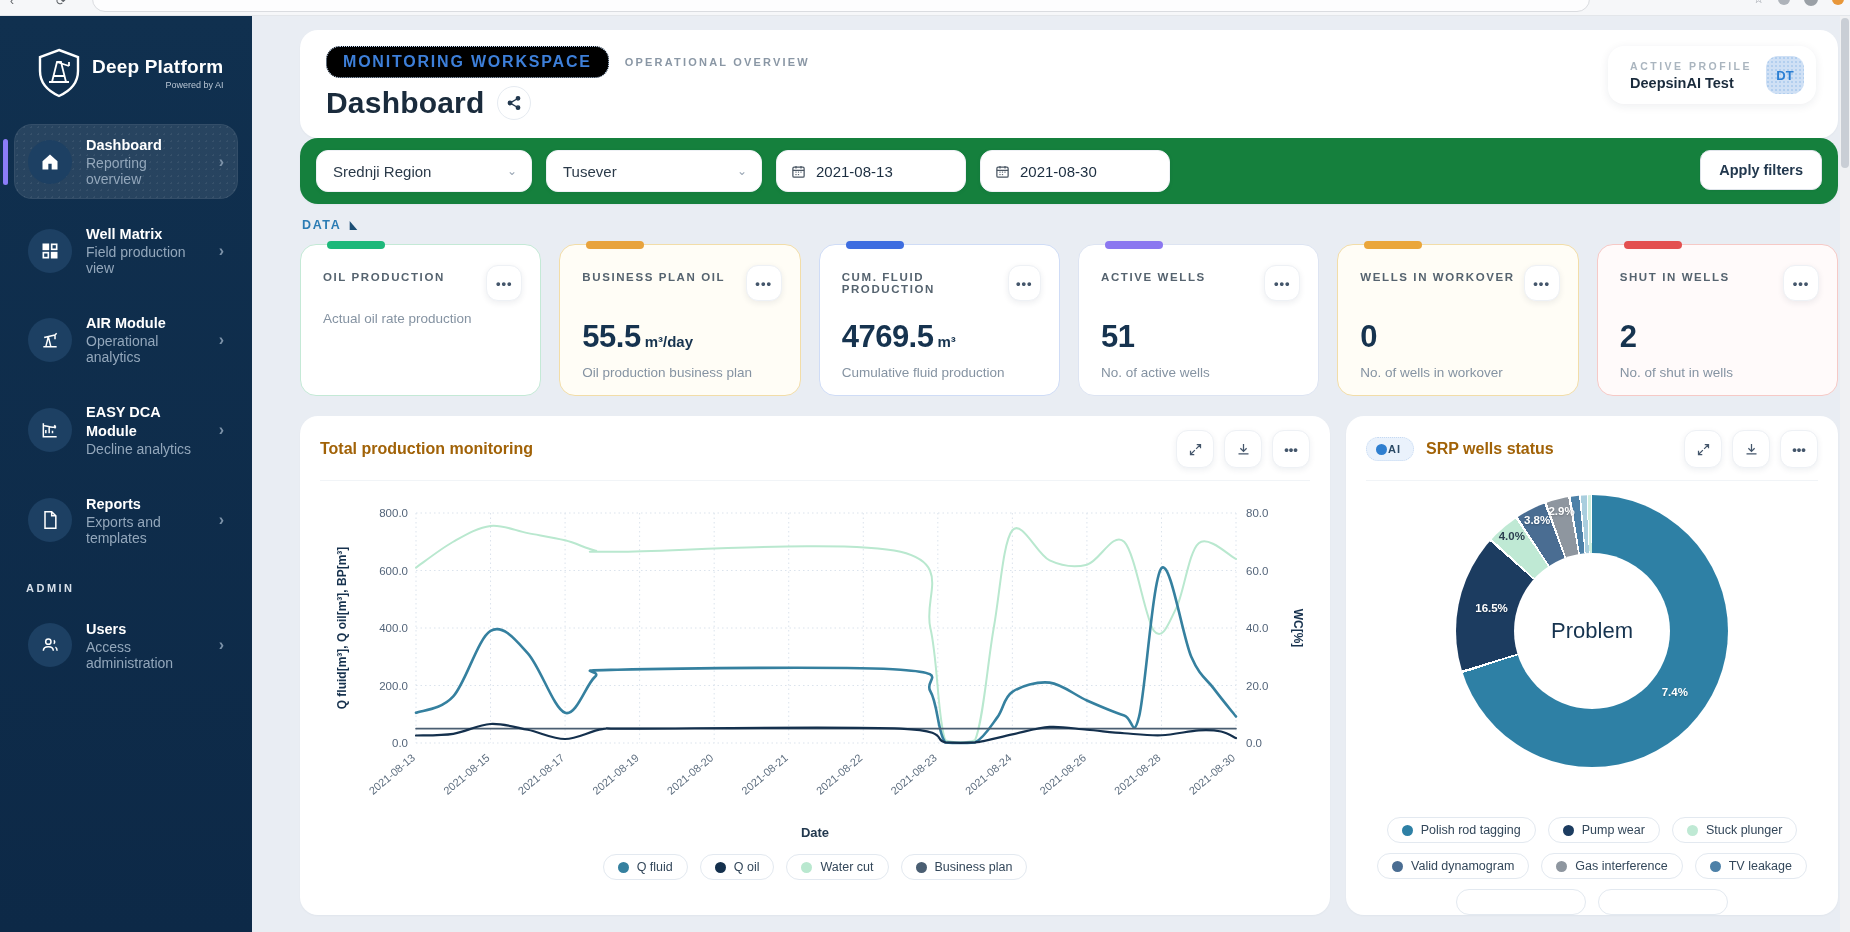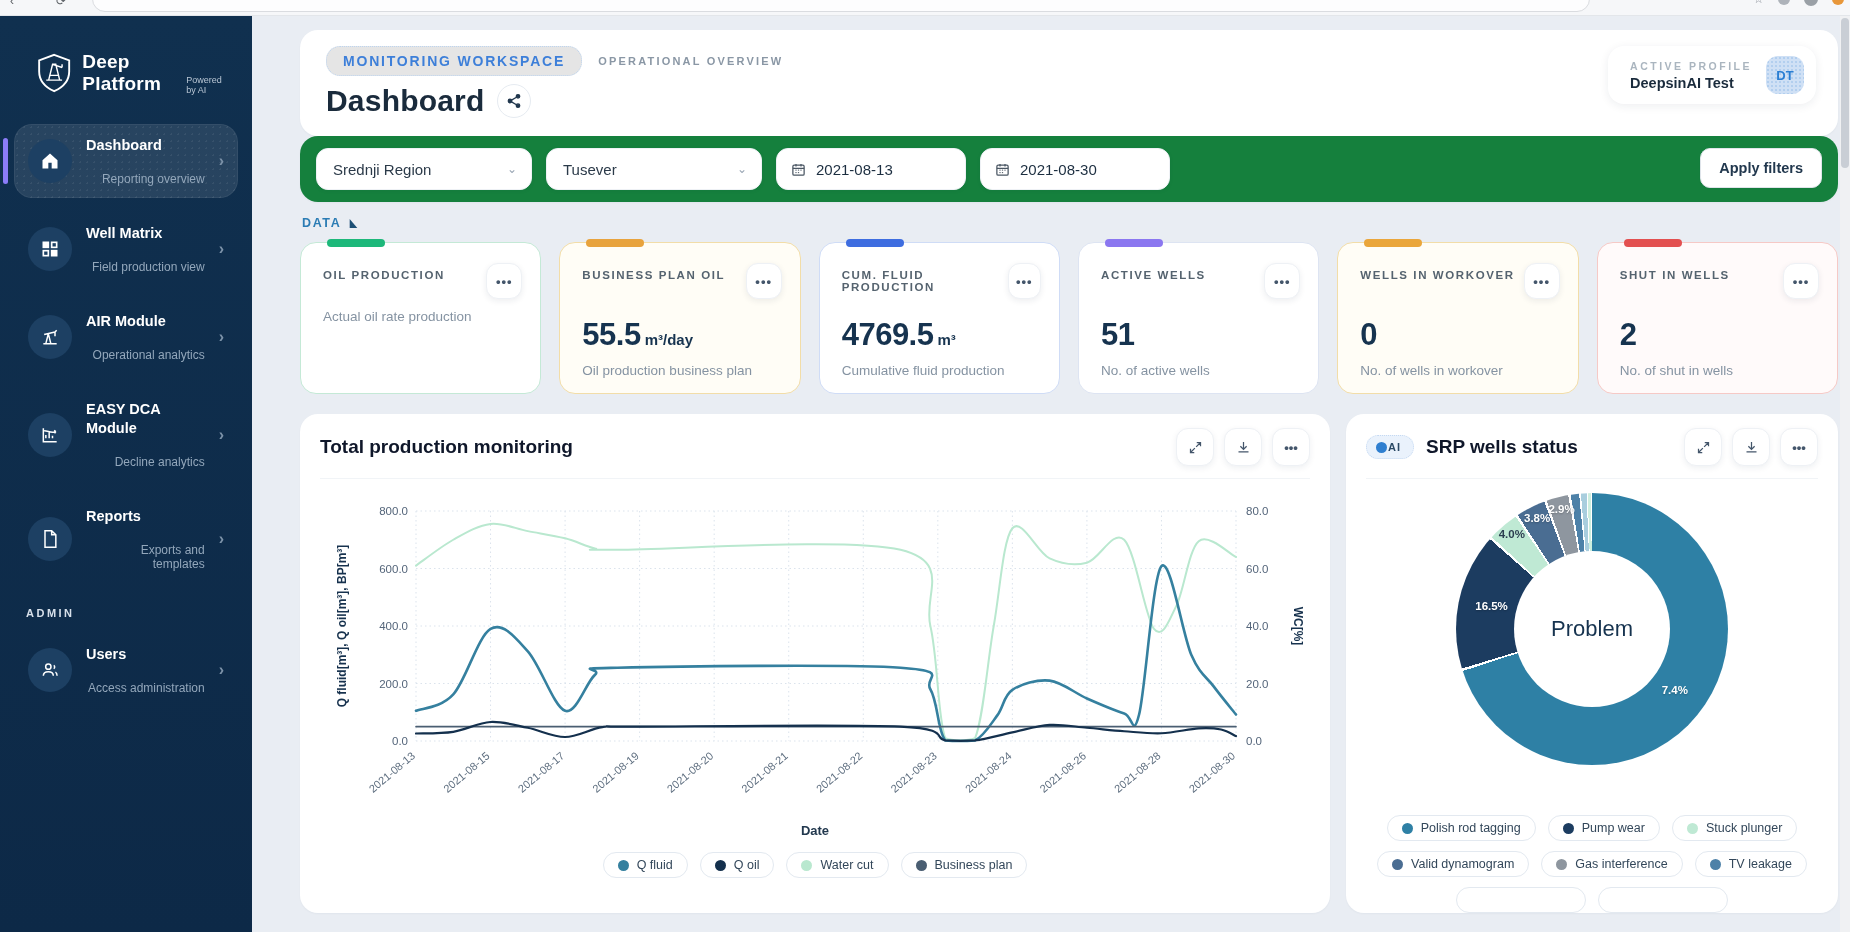--- a/index.html
+++ b/index.html
@@ -16,46 +16,46 @@
   .b-ico.star { background:none; color:#8a9099; font-size:12px; line-height:12px; width:auto; }
   .b-ico.orange { background:#e8973a; }
   .b-avatar { width:14px; height:14px; border-radius:50%; background:#9aa0a6; }
 
   .app { display:flex; height:916px; }
 
   
   .sidebar { width:252px; background:linear-gradient(180deg,#10304f 0%,#0d2947 100%);
     flex:0 0 252px; position:relative; padding:22px 14px 0 14px; color:#fff; }
   .logo { display:flex; align-items:center; gap:10px; padding:10px 6px 26px 22px; }
-  .logo-texts { display:flex; flex-direction:row; }
+  .logo-texts { display:flex; flex-direction:column; }
   .logo-title { font-size:19px; font-weight:bold; letter-spacing:.2px; }
   .logo-sub { font-size:9px; color:#b9c6d4; align-self:flex-end; margin-top:2px; }
   .nav-item { position:relative; display:flex; align-items:center; gap:14px;
     padding:12px 10px 12px 14px; margin:0 0 14px 0; border-radius:18px; cursor:pointer; }
   .nav-item.active { background:rgba(255,255,255,.10);
     background-image:radial-gradient(rgba(255,255,255,.07) 1px, transparent 1px);
     background-size:7px 7px; box-shadow:inset 0 0 0 1px rgba(255,255,255,.06); }
   .active-bar { position:absolute; left:-11px; top:50%; transform:translateY(-50%);
     width:5px; height:46px; border-radius:4px; background:#8b7cf8; }
   .nav-ico { width:44px; height:44px; border-radius:50%; background:#1d4063;
     display:flex; align-items:center; justify-content:center; flex:0 0 44px; }
   .nav-texts { flex:1; min-width:0; }
   .nav-label { font-size:14.5px; font-weight:bold; line-height:1.25; }
-  .nav-sub { font-size:12px; color:#93a7bb; margin-top:18px;text-align:right; }
+  .nav-sub { font-size:14px; color:#93a7bb; margin-top:1px; }
   .nav-chev { color:#7d93a9; font-size:16px; font-weight:bold; padding-right:4px; }
   .admin-label { font-size:11px; font-weight:bold; letter-spacing:2.5px; color:#d7e0ea;
     padding:10px 0 14px 12px; }
 
   
   .main { flex:1; padding:14px 12px 0 48px; display:flex; flex-direction:column; }
   .header-card { background:#fff; border-radius:18px; padding:16px 22px 18px 26px;
     display:flex; justify-content:space-between; align-items:flex-start;
     box-shadow:0 1px 2px rgba(20,40,70,.04); }
   .crumbs { display:flex; align-items:center; gap:16px; }
-  .ws-badge { background:#e5e5e5; border:1px dotted #bcd4f0; color:#3d7fd9; font-size:14px;
+  .ws-badge { background:#000000; border:1px dotted #bcd4f0; color:#3d7fd9; font-size:16px;
     font-weight:bold; letter-spacing:1.8px; padding:6px 16px; border-radius:14px; }
   .crumb2 { color:#8a97a5; font-size:11px; font-weight:bold; letter-spacing:2.2px; }
   .page-title-row { display:flex; align-items:center; gap:12px; margin-top:8px; }
   .page-title { font-size:30px; font-weight:bold; color:#1a2b3c; letter-spacing:.2px; }
   .share-btn { width:34px; height:34px; border-radius:50%; border:1px solid #e6ebf1;
     background:#fff; display:flex; align-items:center; justify-content:center; cursor:pointer; }
   .profile-card { background:#fff; border-radius:16px; padding:10px 12px 10px 22px;
     box-shadow:0 2px 10px rgba(20,40,70,.08); display:flex; align-items:center; gap:14px; }
   .profile-label { font-size:10.5px; font-weight:bold; letter-spacing:2.5px; color:#aab5bf; }
   .profile-name { font-size:14.5px; font-weight:bold; color:#1a2b3c; margin-top:3px; }
@@ -95,21 +95,21 @@
   .kpi-value b { font-size:31px; letter-spacing:-.5px; }
   .kpi-unit { font-size:15px; font-weight:bold; margin-left:4px; }
   .kpi-sub { margin-top:10px; font-size:13.5px; color:#8593a2; }
 
   .panels { display:flex; gap:16px; margin-top:20px; }
   .panel { background:#fff; border-radius:18px; box-shadow:0 1px 2px rgba(20,40,70,.04); }
   .panel-left { width:1030px; padding:14px 20px 0 20px; }
   .panel-right { flex:1; padding:14px 20px 0 20px; }
   .panel-head { display:flex; align-items:center; gap:12px; padding-bottom:12px;
     border-bottom:1px solid #f1f4f7; }
-  .panel-title { font-size:19px; font-weight:bold; color:#0f172a; }
+  .panel-title { font-size:16px; font-weight:bold; color:#a16207; }
   .panel-btns { margin-left:auto; display:flex; gap:10px; }
   .tool-btn { width:38px; height:38px; border-radius:12px; background:#fff; border:1px solid #eef1f5;
     box-shadow:0 2px 6px rgba(20,40,70,.07); display:flex; align-items:center; justify-content:center;
     color:#44566b; cursor:pointer; font-size:13px; font-weight:bold; }
   .ai-badge { display:flex; align-items:center; gap:1px; background:#eaf2fc; border:1px dotted #c5d9f2;
     border-radius:14px; padding:5px 12px 5px 9px; font-size:11px; font-weight:bold;
     letter-spacing:1px; color:#2b4a66; }
   .ai-dot { width:11px; height:11px; border-radius:50%; background:#2f7fd0; }
 
   .chart-wrap { padding:18px 0 0 0; }

